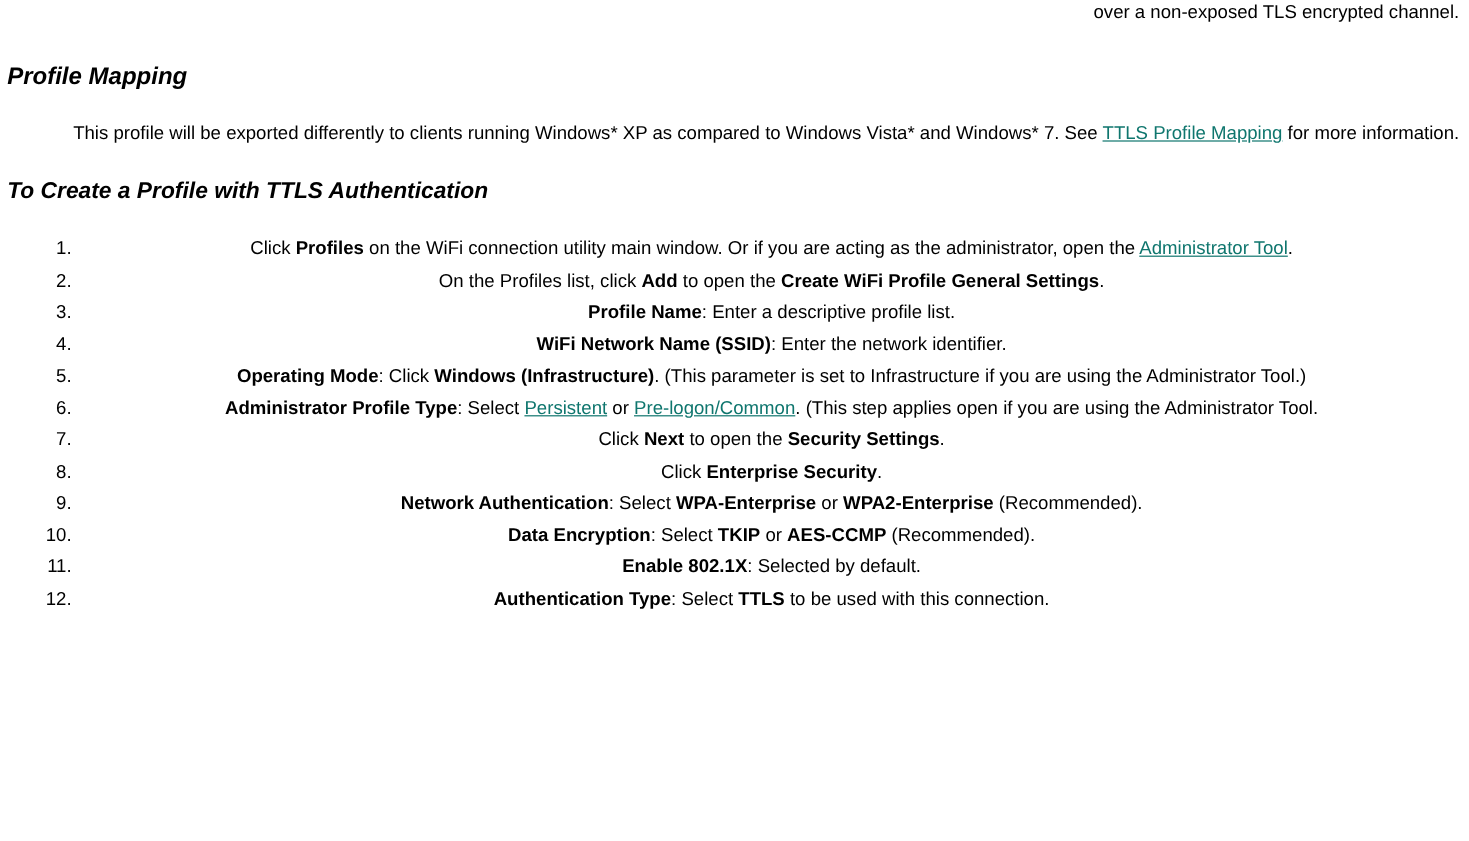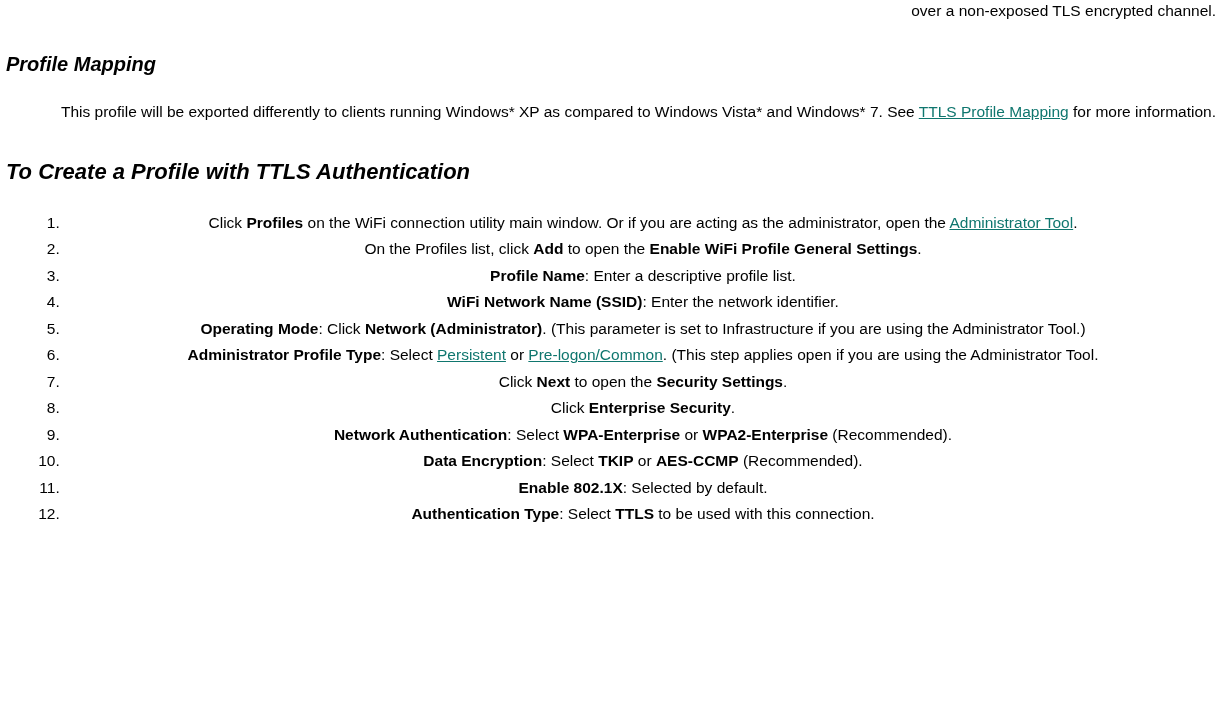--- a/index.html
+++ b/index.html
@@ -17,22 +17,22 @@
     margin-top: 0;
     margin-bottom: 20px;
   }
   h2.section {
     font-weight: bold;
     font-size: 20px;
     margin: 28px 0 22px 0;
     font-style: italic;
   }
   h2.section.big {
-    font-size: 22px;
-    margin-top: 32px;
+    font-size: 19px;
+    margin-top: 22px;
     margin-bottom: 24px;
   }
   p {
     margin: 0 0 18px 0;
     text-align: right;
   }
   a {
     color: #0f766e;
     text-decoration: underline;
   }
@@ -58,30 +58,30 @@
   <span>This profile will be exported differently to clients running Windows* XP as compared to Windows Vista* and Windows* 7. See </span><a href="#">TTLS Profile Mapping</a><span> for more information.</span>
 </p>
 
 <h2 class="section big">To Create a Profile with TTLS Authentication</h2>
 
 <ol>
   <li>
     <span>Click </span><span class="b">Profiles</span><span> on the WiFi connection utility main window. Or if you are acting as the administrator, open the </span><a href="#">Administrator Tool</a><span>.</span>
   </li>
   <li>
-    <span>On the Profiles list, click </span><span class="b">Add</span><span> to open the </span><span class="b">Enable WiFi Profile General Settings</span><span>.</span>
+    <span>On the Profiles list, click </span><span class="b">Add</span><span> to open the </span><span class="b">Create WiFi Profile General Settings</span><span>.</span>
   </li>
   <li>
     <span class="b">Profile Name</span><span>: Enter a descriptive profile list.</span>
   </li>
   <li>
     <span class="b">WiFi Network Name (SSID)</span><span>: Enter the network identifier.</span>
   </li>
   <li>
-    <span class="b">Operating Mode</span><span>: Click </span><span class="b">Network (Administrator)</span><span>. (This parameter is set to Infrastructure if you are using the Administrator Tool.)</span>
+    <span class="b">Operating Mode</span><span>: Click </span><span class="b">Windows (Infrastructure)</span><span>. (This parameter is set to Infrastructure if you are using the Administrator Tool.)</span>
   </li>
   <li>
     <span class="b">Administrator Profile Type</span><span>: Select </span><a href="#">Persistent</a><span> or </span><a href="#">Pre-logon/Common</a><span>. (This step applies open if you are using the Administrator Tool.</span>
   </li>
   <li>
     <span>Click </span><span class="b">Next</span><span> to open the </span><span class="b">Security Settings</span><span>.</span>
   </li>
   <li>
     <span>Click </span><span class="b">Enterprise Security</span><span>.</span>
   </li>

